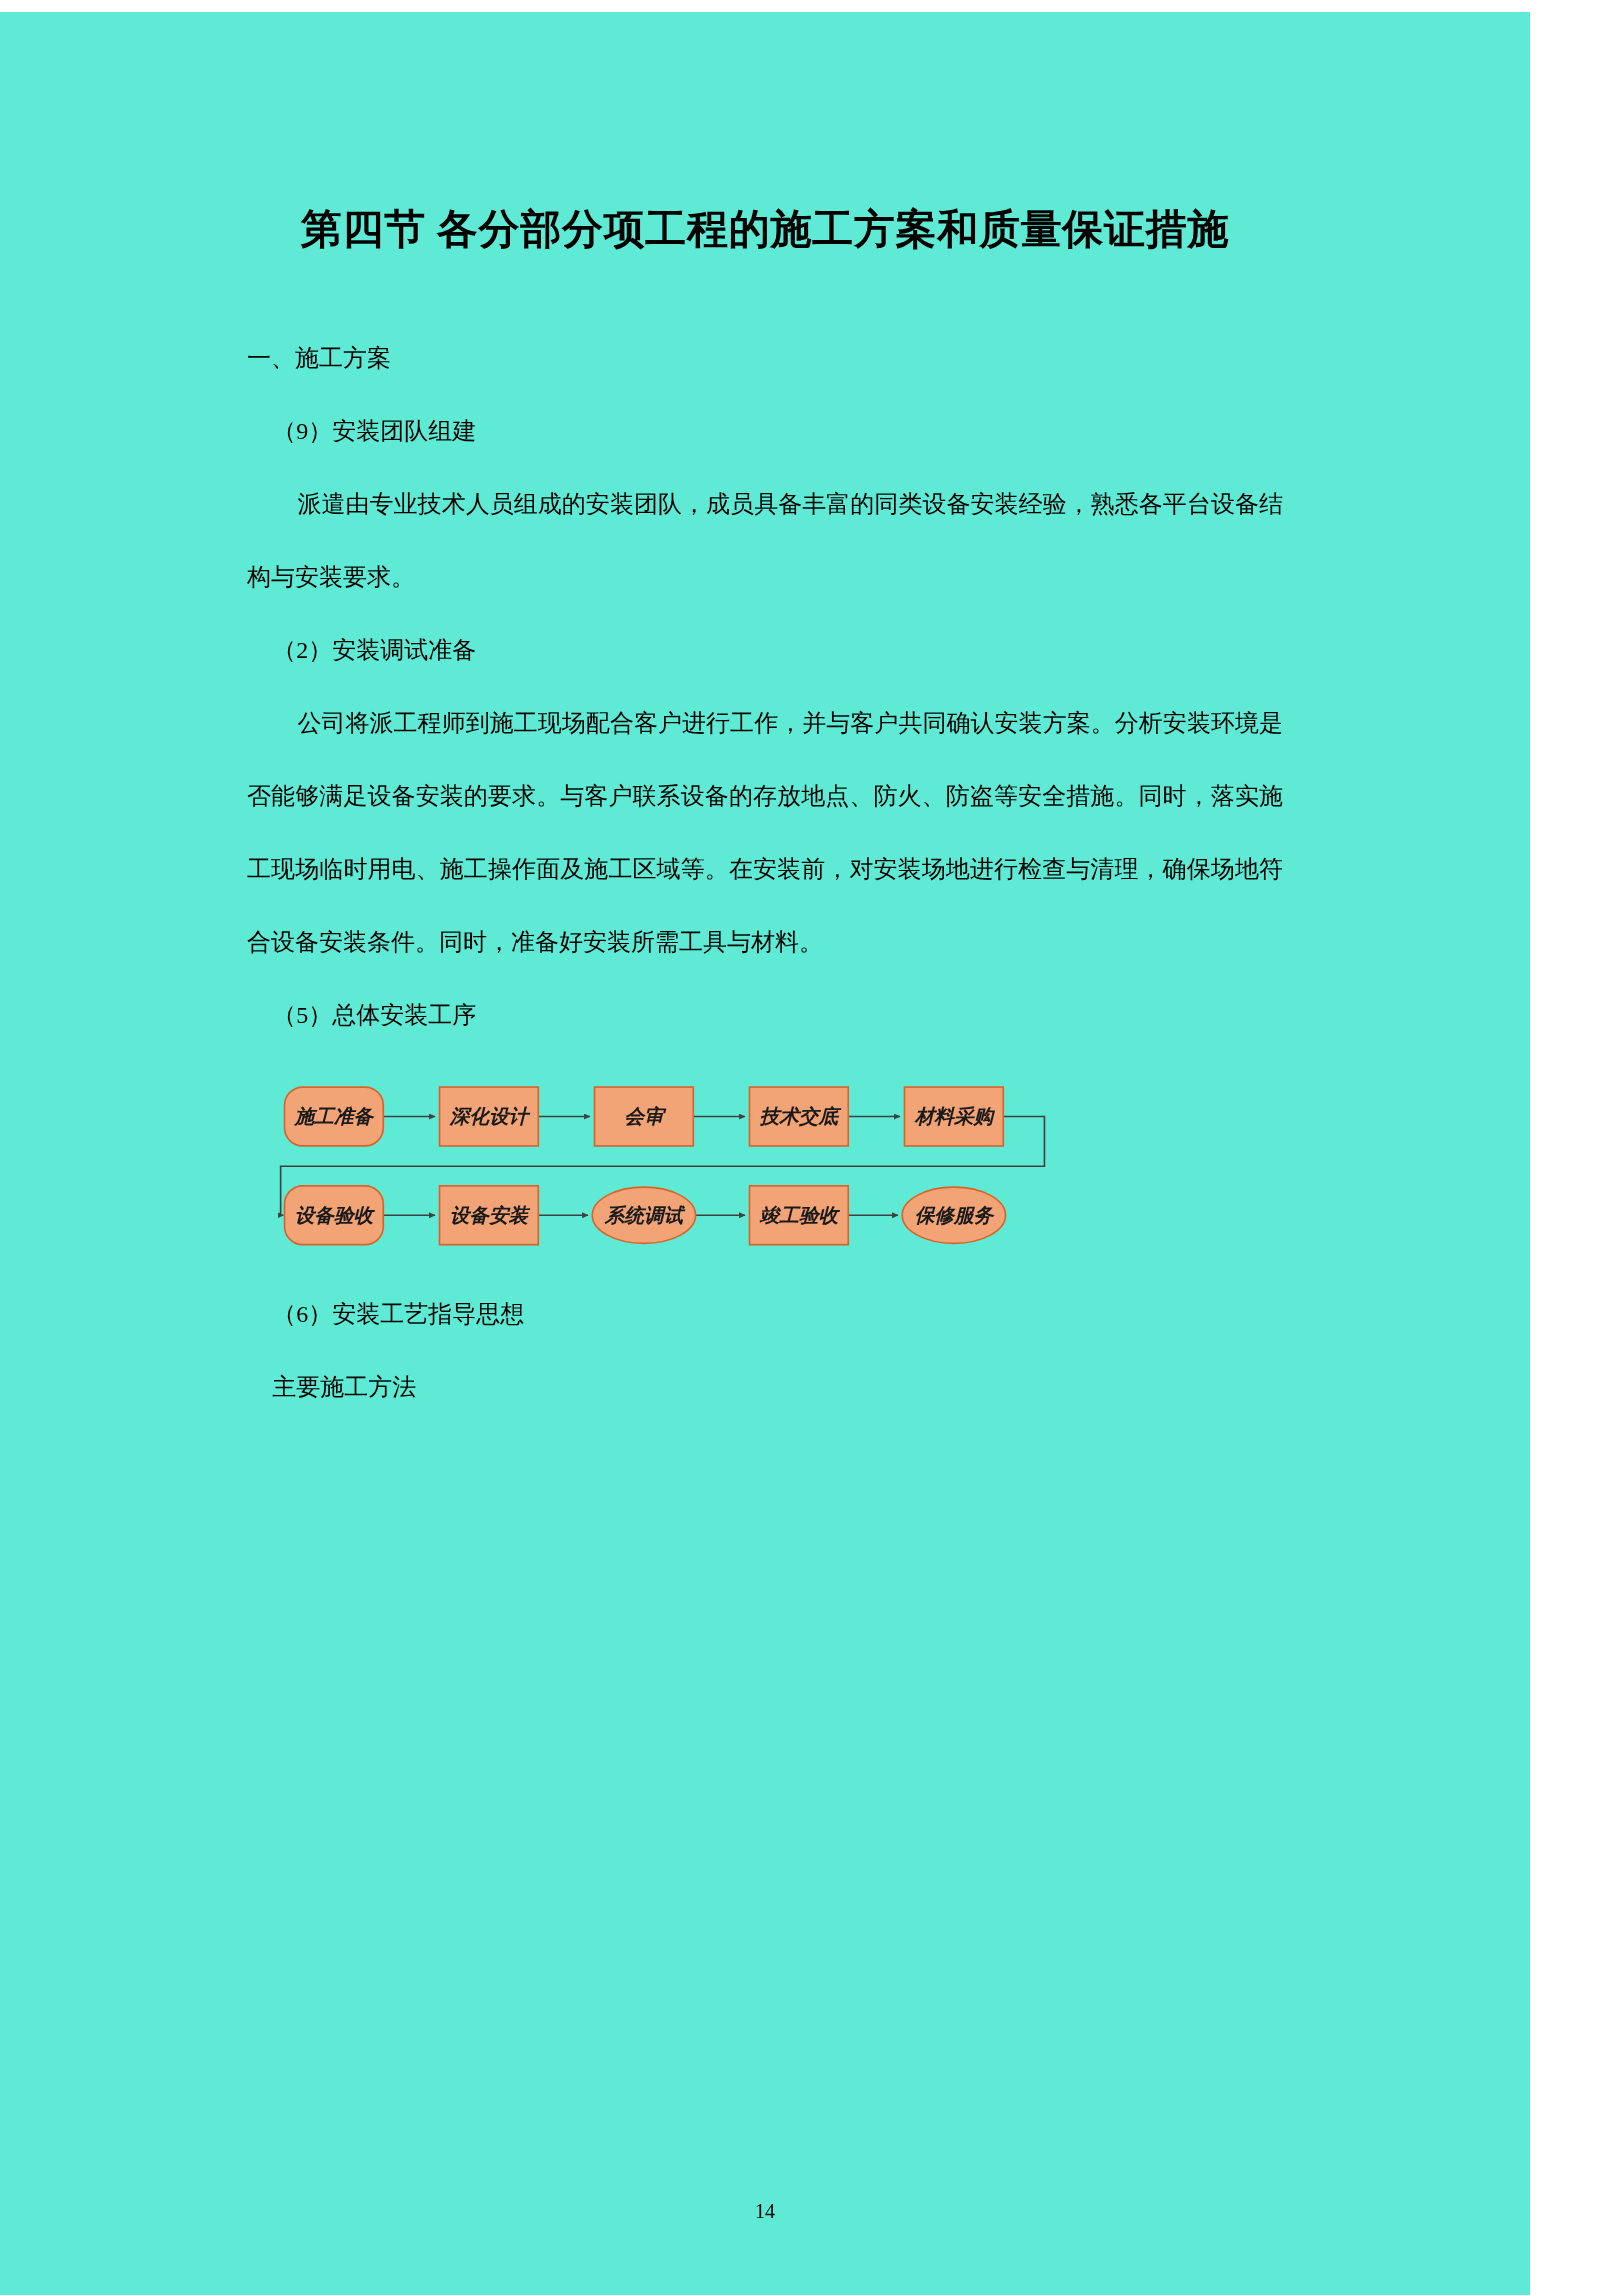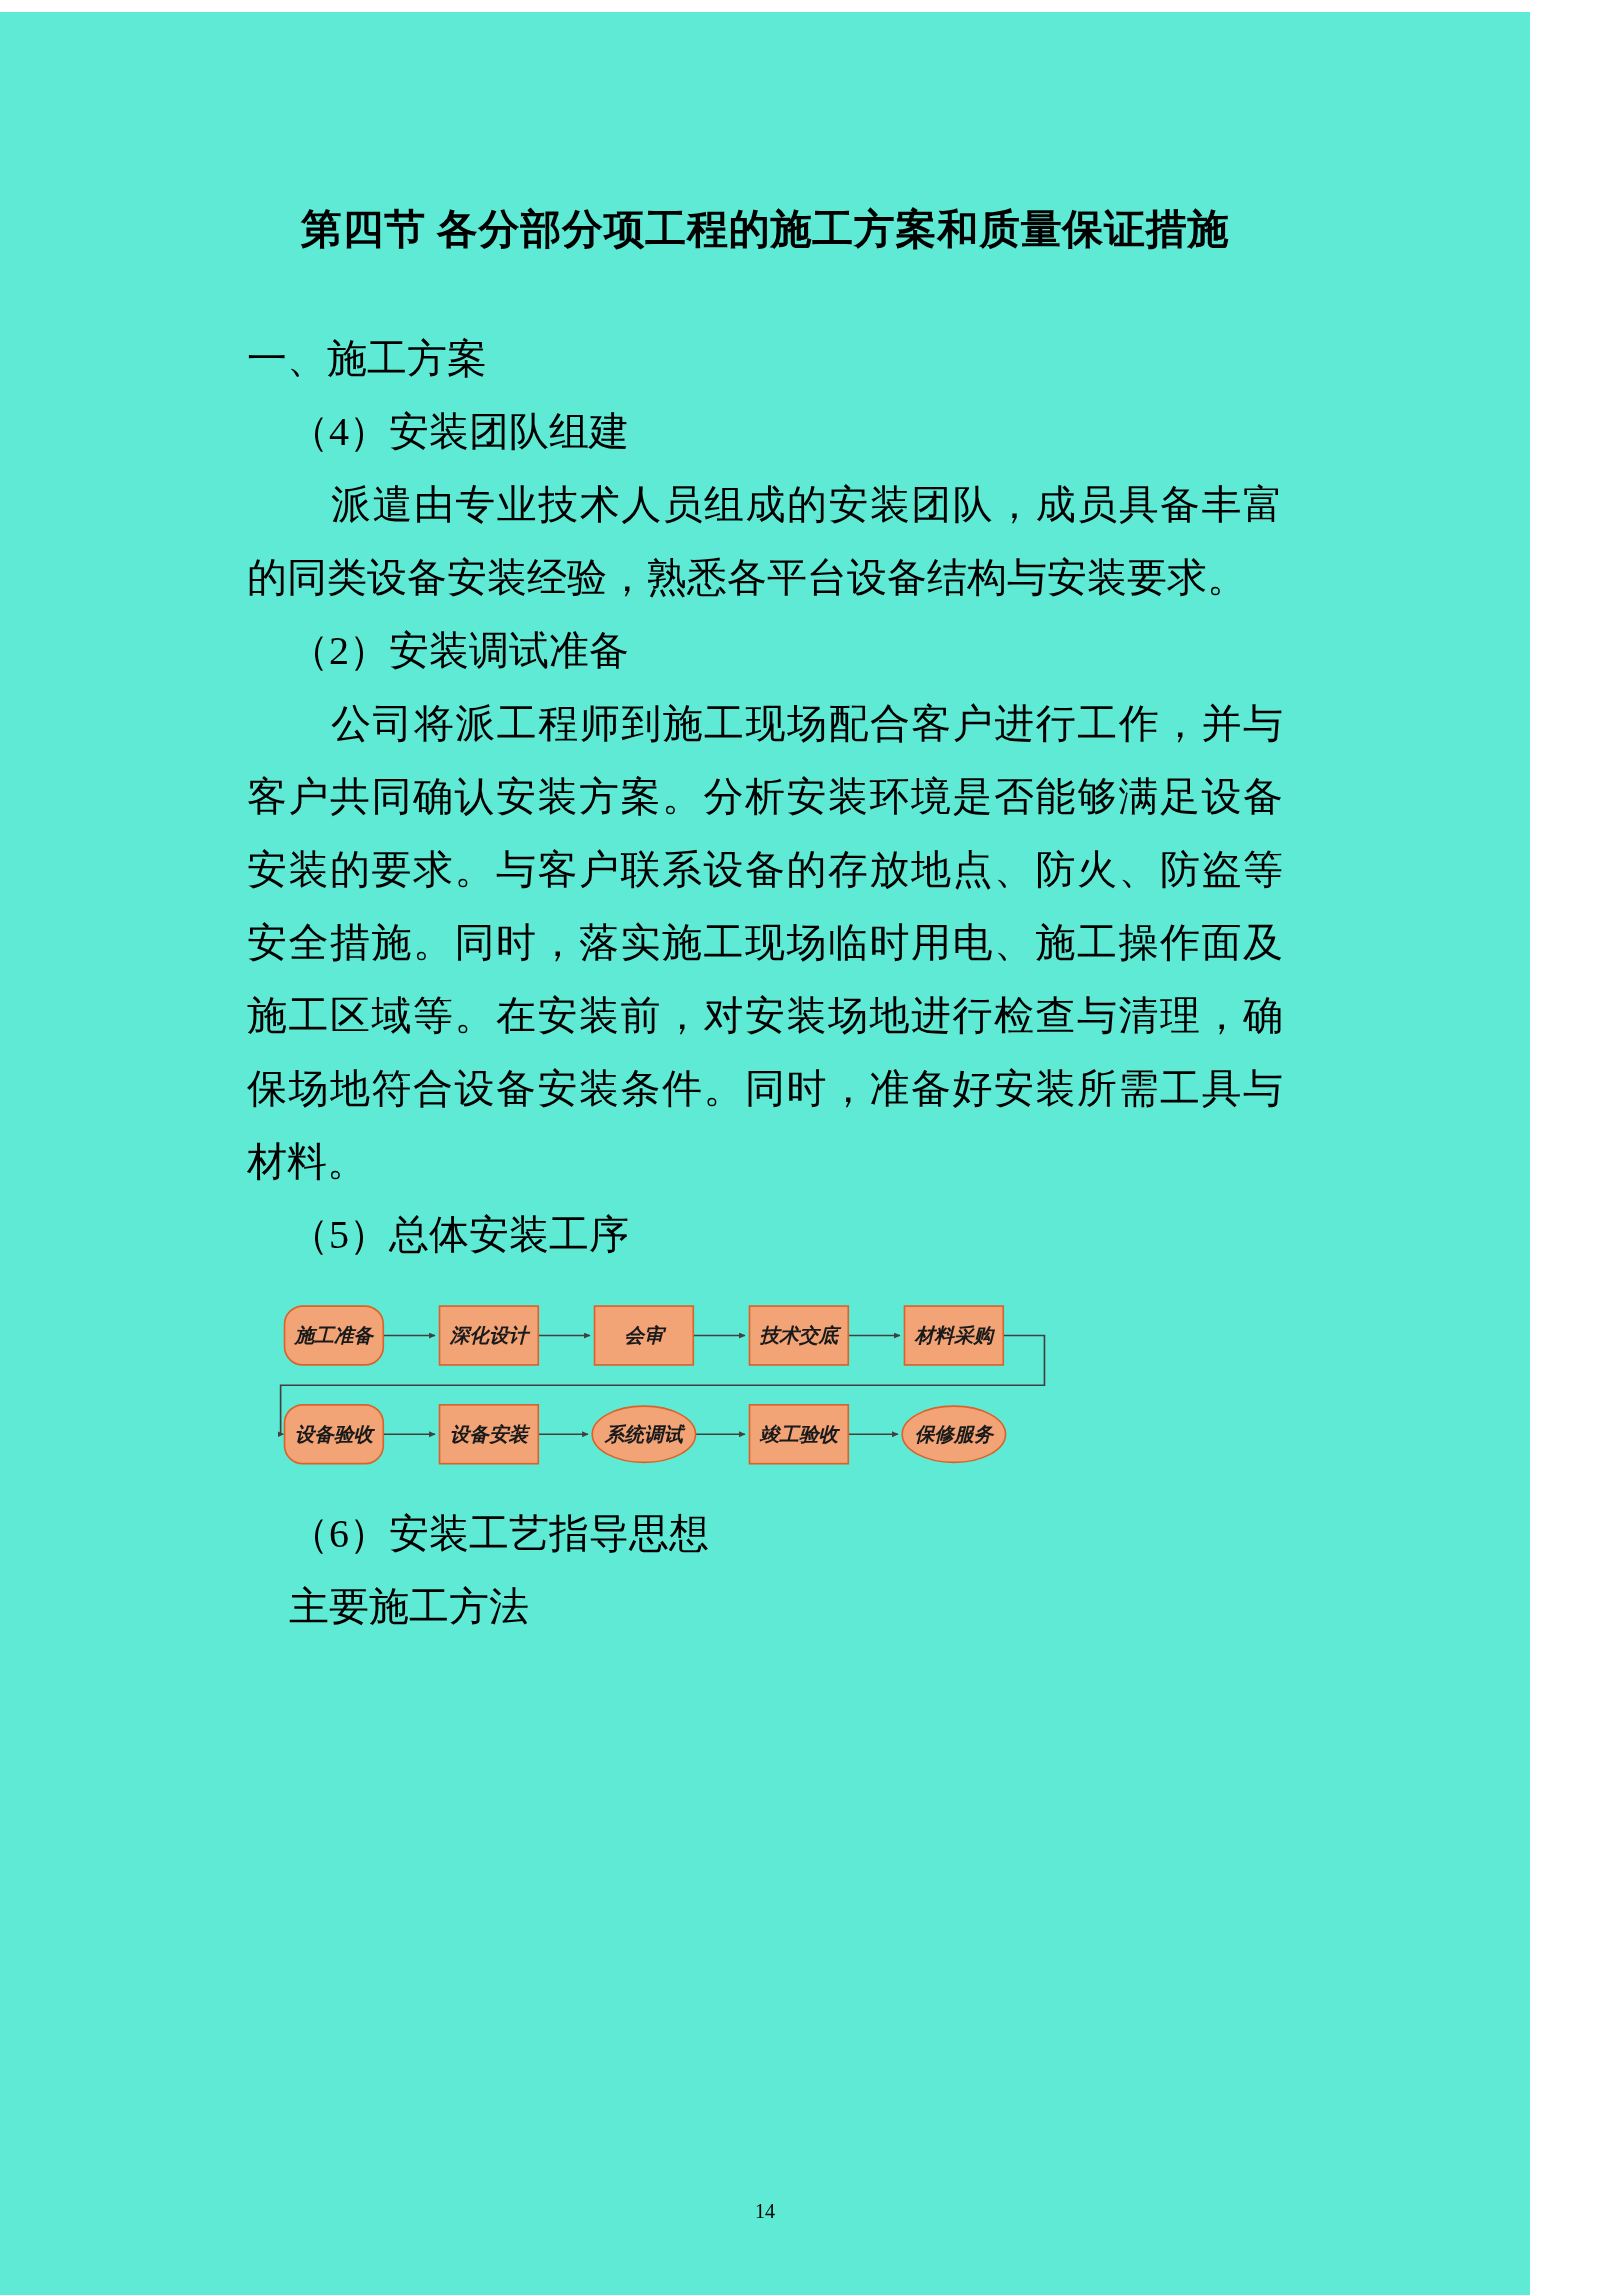--- a/index.html
+++ b/index.html
@@ -27,21 +27,21 @@
   .doc-title {
     font-size: 41px;
     font-weight: bold;
     text-align: center;
     margin: 0 0 62px 0;
     line-height: 62px;
     letter-spacing: 0.7px;
   }
   p {
     margin: 0;
-    font-size: 40px;
+    font-size: 24px;
     line-height: 73px;
     text-align: justify;
   }
   p.heading-l1 {
     text-indent: 0;
   }
   p.heading-l2 {
     text-indent: 1.05em;
   }
   p.para {
@@ -85,21 +85,21 @@
 </style>
 </head>
 <body>
 
 <div class="page">
 
   <h1 class="doc-title">第四节 各分部分项工程的施工方案和质量保证措施</h1>
 
   <p class="heading-l1">一、施工方案</p>
 
-  <p class="heading-l2">（4）安装团队组建</p>
+  <p class="heading-l2">（9）安装团队组建</p>
   <p class="para">派遣由专业技术人员组成的安装团队，成员具备丰富的同类设备安装经验，熟悉各平台设备结构与安装要求。</p>
 
   <p class="heading-l2">（2）安装调试准备</p>
   <p class="para">公司将派工程师到施工现场配合客户进行工作，并与客户共同确认安装方案。分析安装环境是否能够满足设备安装的要求。与客户联系设备的存放地点、防火、防盗等安全措施。同时，落实施工现场临时用电、施工操作面及施工区域等。在安装前，对安装场地进行检查与清理，确保场地符合设备安装条件。同时，准备好安装所需工具与材料。</p>
 
   <p class="heading-l2">（5）总体安装工序</p>
 
   <div class="flowchart-wrap">
     <svg width="824" height="193" viewBox="0 0 1260 295" xmlns="http://www.w3.org/2000/svg">
       <defs>

